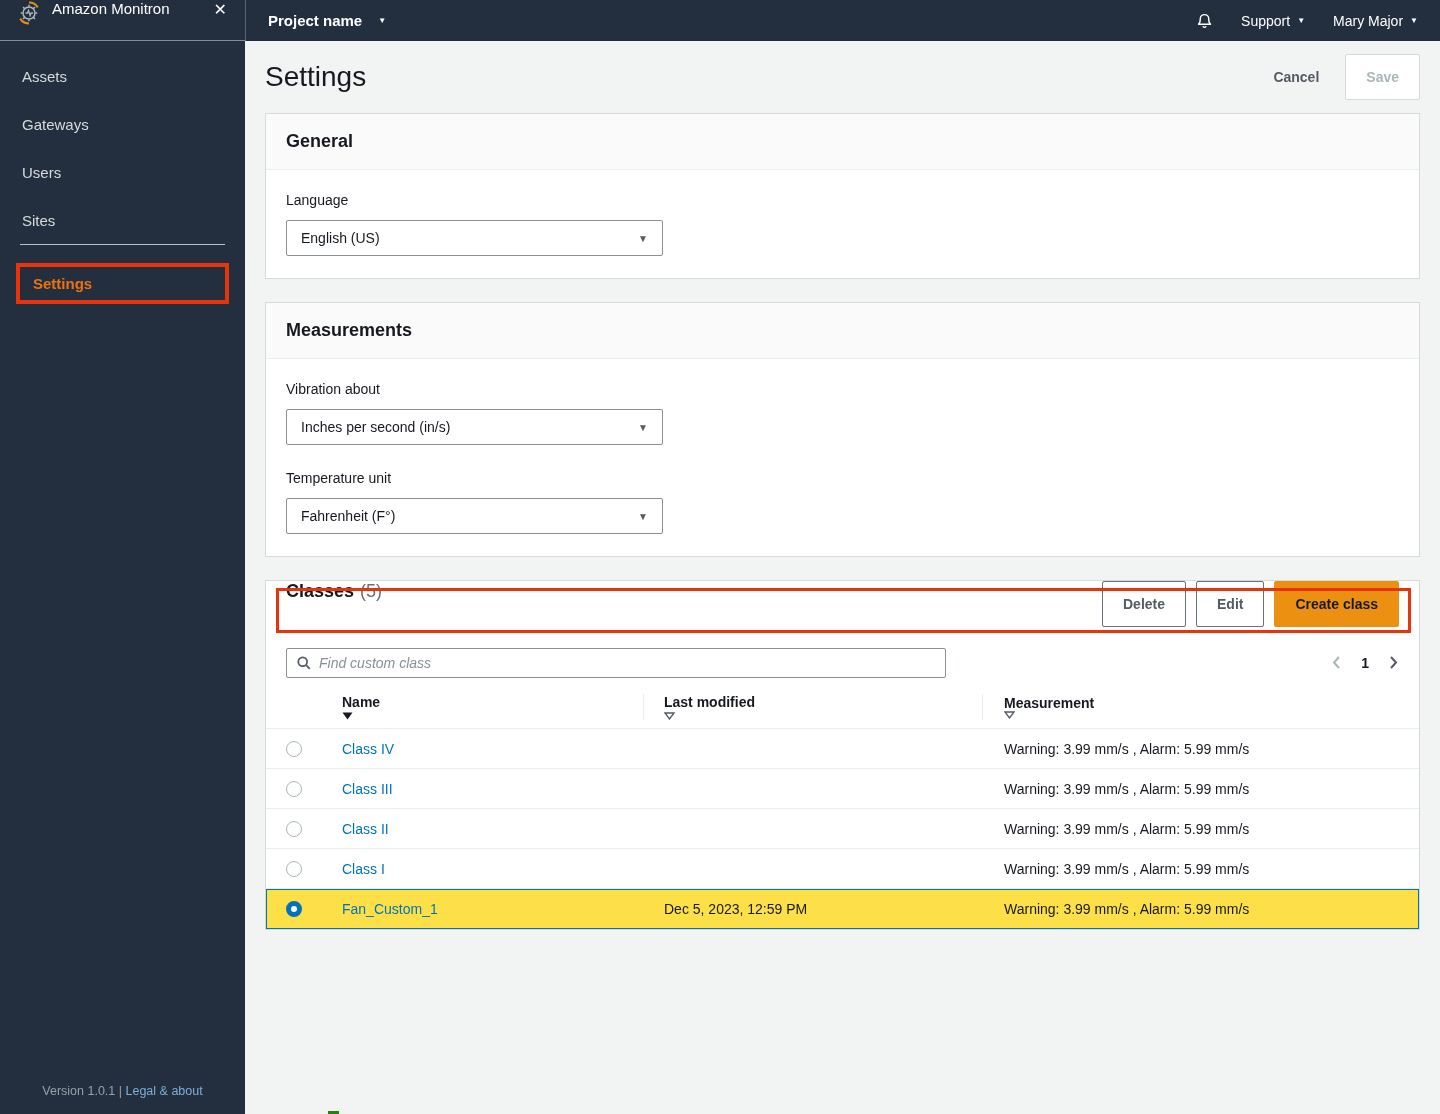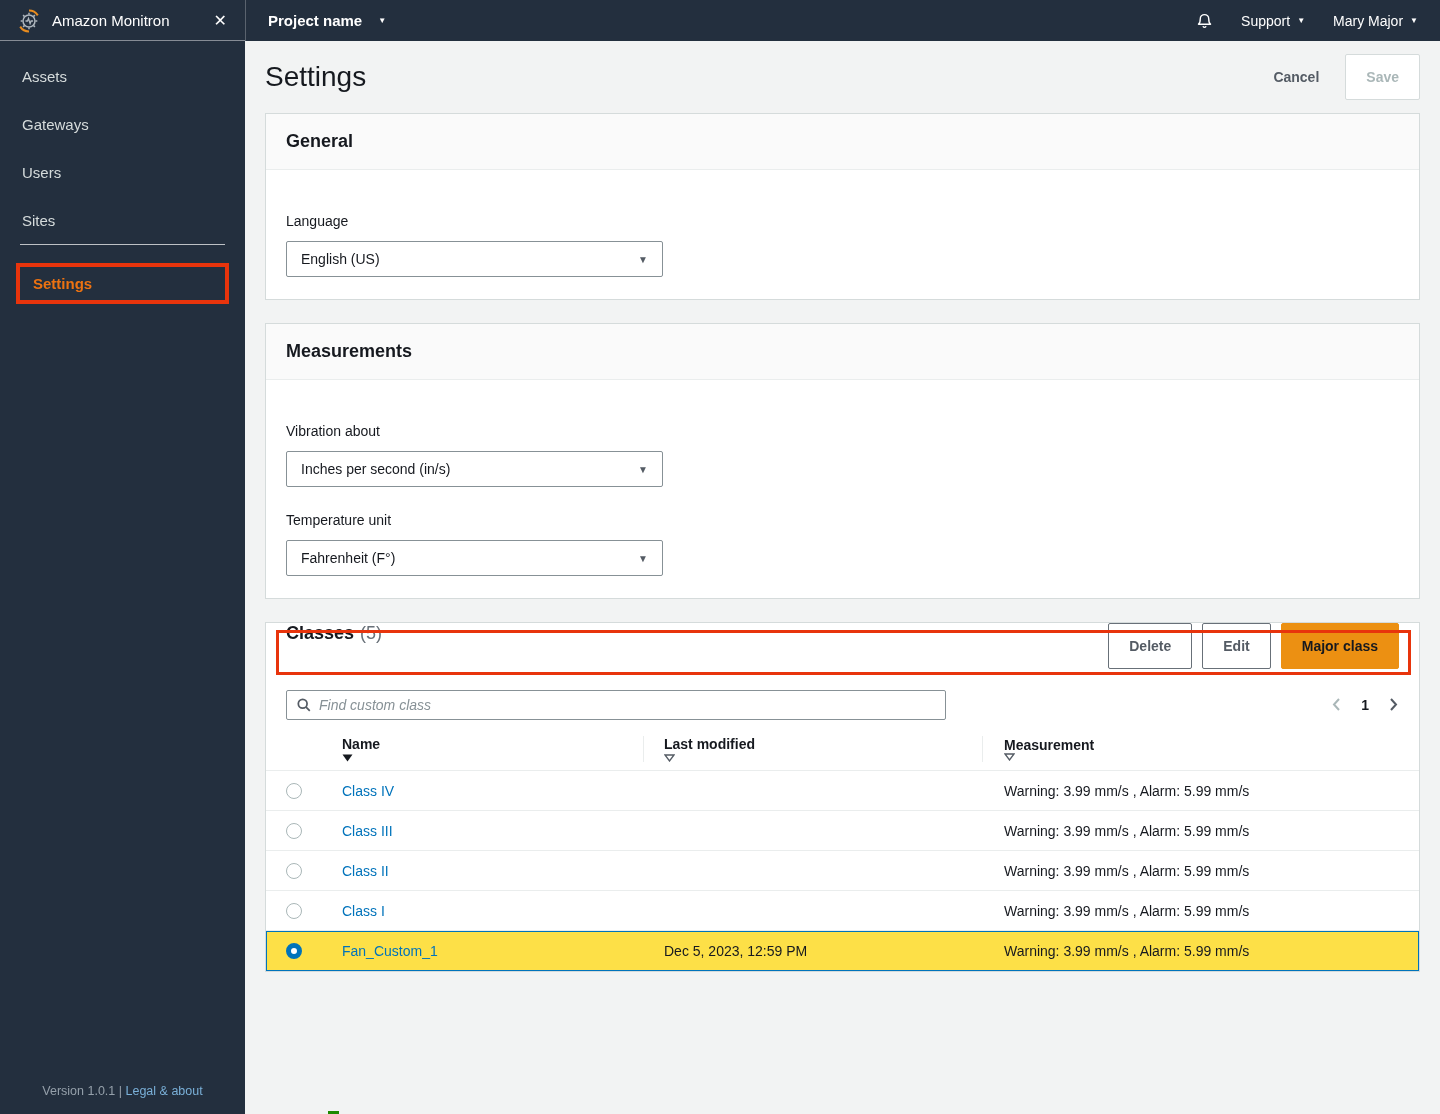--- a/index.html
+++ b/index.html
@@ -5,21 +5,21 @@
   * { margin:0; padding:0; box-sizing:border-box; }
   html,body { width:1440px; height:1114px; }
   body {
     font-family:"Liberation Sans","DejaVu Sans",sans-serif;
     font-size:14px; color:#16191f; background:#f2f3f3;
     position:relative; overflow:hidden;
   }
 
   
   .topbar { position:absolute; top:0; left:0; right:0; height:41px; background:#232f3e; display:flex; z-index:30; }
-  .topbar-left { width:245px; height:41px; display:flex; align-items:center; padding:0 14px 0 16px; gap:10px;
+  .topbar-left { width:245px; height:41px; display:flex; padding:0 14px 0 16px; gap:10px;
                  box-shadow: inset 0 -1px 0 rgba(255,255,255,.45); }
   .app-title { color:#fff; font-size:15px; font-weight:400; flex:1; white-space:nowrap; }
   .close-x { color:#fff; font-size:16px; cursor:pointer; padding:0 4px; }
   .topbar-right { flex:1; display:flex; align-items:center; padding:0 22px; color:#fff;
                   border-left:1px solid rgba(255,255,255,.25); }
   .project-menu { display:flex; align-items:center; gap:16px; font-weight:700; font-size:15px; cursor:pointer; }
   .tb-caret { font-size:8px; color:#fff; line-height:1; }
   .tb-spacer { flex:1; }
   .tb-right-group { display:flex; align-items:center; gap:28px; }
   .tb-item { display:flex; align-items:center; gap:7px; font-weight:400; font-size:14px; cursor:pointer; }
@@ -48,21 +48,21 @@
          display:inline-flex; align-items:center; justify-content:center; cursor:pointer; background:#fff; }
   .btn.disabled { border:1px solid #d5dbdb; color:#aab7b8; cursor:default; }
   .btn.secondary { border:1px solid #687078; color:#545b64; }
   .btn.primary { background:#ec9012; border:1px solid #ec9012; color:#16191f; }
 
   .card { background:#fff; border:1px solid #d5dbdb; margin-bottom:23px; }
   .card-header { background:#fafafa; border-bottom:1px solid #eaeded; padding:17px 20px; }
   .card-header h2 { font-size:18px; font-weight:700; color:#16191f; }
   .card-body { padding:22px 20px; }
   .field + .field { margin-top:25px; }
-  .field-label { display:block; margin-bottom:12px; font-size:14px; color:#16191f;margin-top:21px; }
+  .field-label { display:block; margin-bottom:12px; font-size:14px; color:#16191f; }
   .select { width:377px; height:36px; border:1px solid #879196; border-radius:2px; background:#fff;
             display:flex; align-items:center; justify-content:space-between; padding:0 14px; cursor:pointer; }
   .select-caret { font-size:10px; color:#545b64; }
 
   
   .classes-card { position:relative; margin-bottom:0; }
   .classes-annotation { position:absolute; top:7px; left:10px; right:8px; height:45px;
                         border:3px solid #e8340c; pointer-events:none; z-index:5; }
   .classes-header { height:58px; display:flex; align-items:flex-start; padding:0 20px; }
   .classes-title { font-size:18px; font-weight:700; }
@@ -222,21 +222,21 @@
   </div>
 
   <div class="card classes-card">
     <div class="classes-annotation"></div>
     <div class="classes-header">
       <span class="classes-title">Classes</span>
       <span class="classes-count">(5)</span>
       <span class="classes-buttons">
         <span class="btn secondary">Delete</span>
         <span class="btn secondary">Edit</span>
-        <span class="btn primary">Major class</span>
+        <span class="btn primary">Create class</span>
       </span>
     </div>
 
     <div class="toolbar">
       <div class="search-box">
         <span style="display:flex;align-items:center;">
           <svg width="14" height="14" viewBox="0 0 16 16">
             <circle cx="6.5" cy="6.5" r="5" fill="none" stroke="#545b64" stroke-width="2"></circle>
             <line x1="10.4" y1="10.4" x2="14.6" y2="14.6" stroke="#545b64" stroke-width="2"></line>
           </svg>

